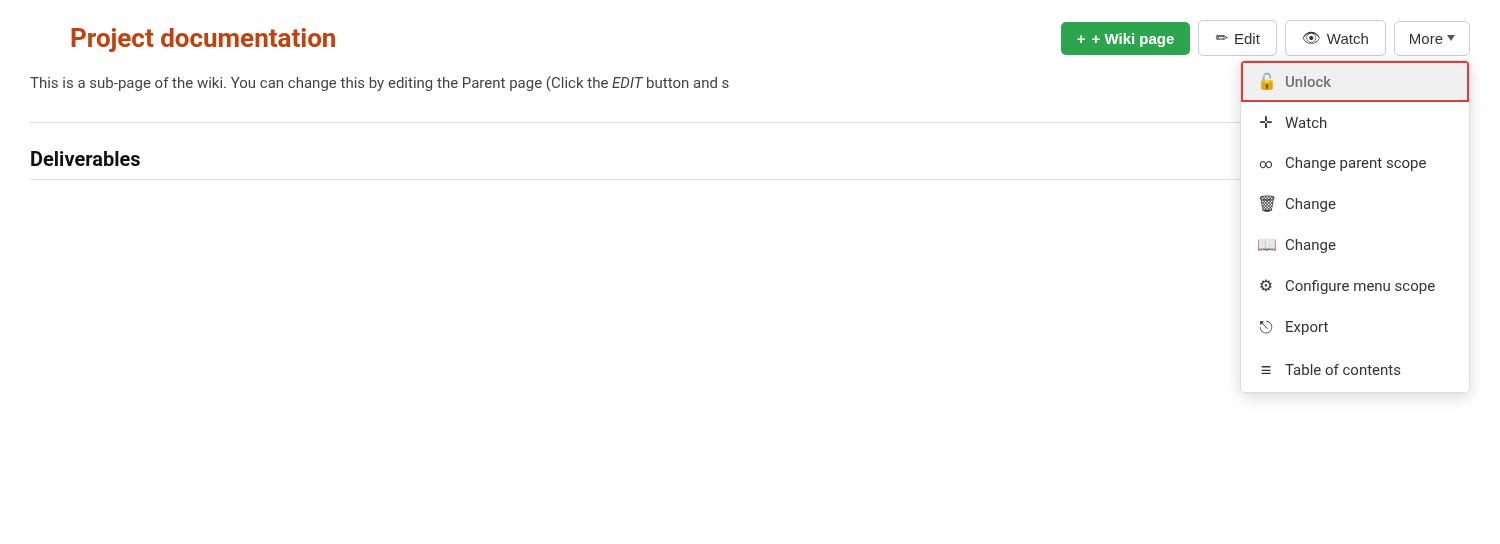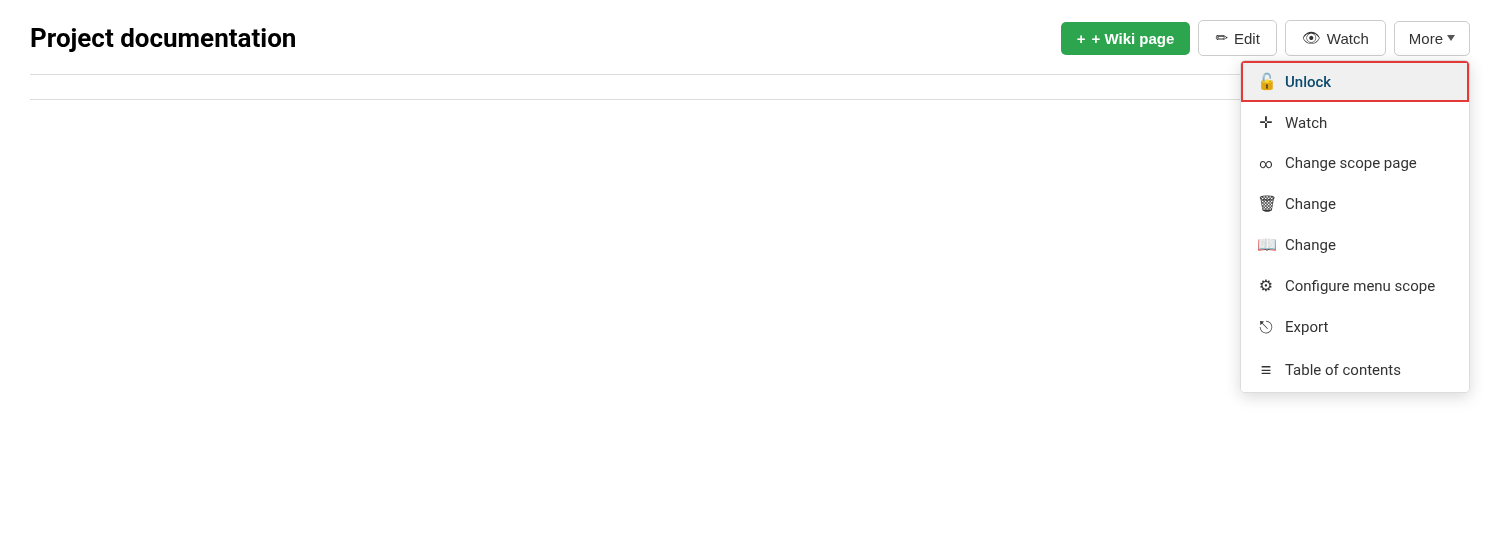--- a/index.html
+++ b/index.html
@@ -18,21 +18,22 @@
     }
     .header-row {
       display: flex;
       align-items: center;
       justify-content: space-between;
       margin-bottom: 18px;
     }
     .page-title {
       font-size: 26px;
       font-weight: 700;
-      color: #000000;
+      color: #c2410c;
+      margin-left: 40px;
     }
     .header-actions {
       display: flex;
       align-items: center;
       gap: 8px;
       position: relative;
     }
     .btn-wiki-page {
       background: #2da44e;
       color: #fff;
@@ -136,21 +137,21 @@
       font-size: 15px;
       color: #333;
       background: #fff;
     }
     .dropdown-item.highlighted {
       background: #f0f0f0;
       outline: 2px solid #e53935;
       outline-offset: -2px;
     }
     .dropdown-item.highlighted .item-label {
-      color: #0c4a6e;
+      color: #737373;
       font-weight: 500;
     }
     .item-icon {
       width: 18px;
       text-align: center;
       font-size: 16px;
       flex-shrink: 0;
     }
     .item-icon.blue { color: #1a73e8; }
   </style>
@@ -183,21 +184,21 @@
         <div class="dropdown-item highlighted">
           <span class="item-icon blue">🔓</span>
           <span class="item-label">Unlock</span>
         </div>
         <div class="dropdown-item">
           <span class="item-icon">✛</span>
           <span class="item-label">Watch</span>
         </div>
         <div class="dropdown-item">
           <span class="item-icon" style="font-size:13px;">∞</span>
-          <span class="item-label">Change scope page</span>
+          <span class="item-label">Change parent scope</span>
         </div>
         <div class="dropdown-item">
           <span class="item-icon">🗑</span>
           <span class="item-label">Change</span>
         </div>
         <div class="dropdown-item">
           <span class="item-icon">📖</span>
           <span class="item-label">Change</span>
         </div>
         <div class="dropdown-item">
@@ -209,17 +210,21 @@
           <span class="item-label">Export</span>
         </div>
         <div class="dropdown-item">
           <span class="item-icon" style="font-size:18px;">≡</span>
           <span class="item-label">Table of contents</span>
         </div>
       </div>
     </div>
   </div>
 
+  <p class="description-text">
+    This is a sub-page of the wiki. You can change this by editing the Parent page (Click the <em>EDIT</em> button and s
+  </p>
 
   <hr class="section-divider">
 
+  <h2 class="section-heading">Deliverables</h2>
   <hr class="section-divider">
 </div>
 
 </body></html>

